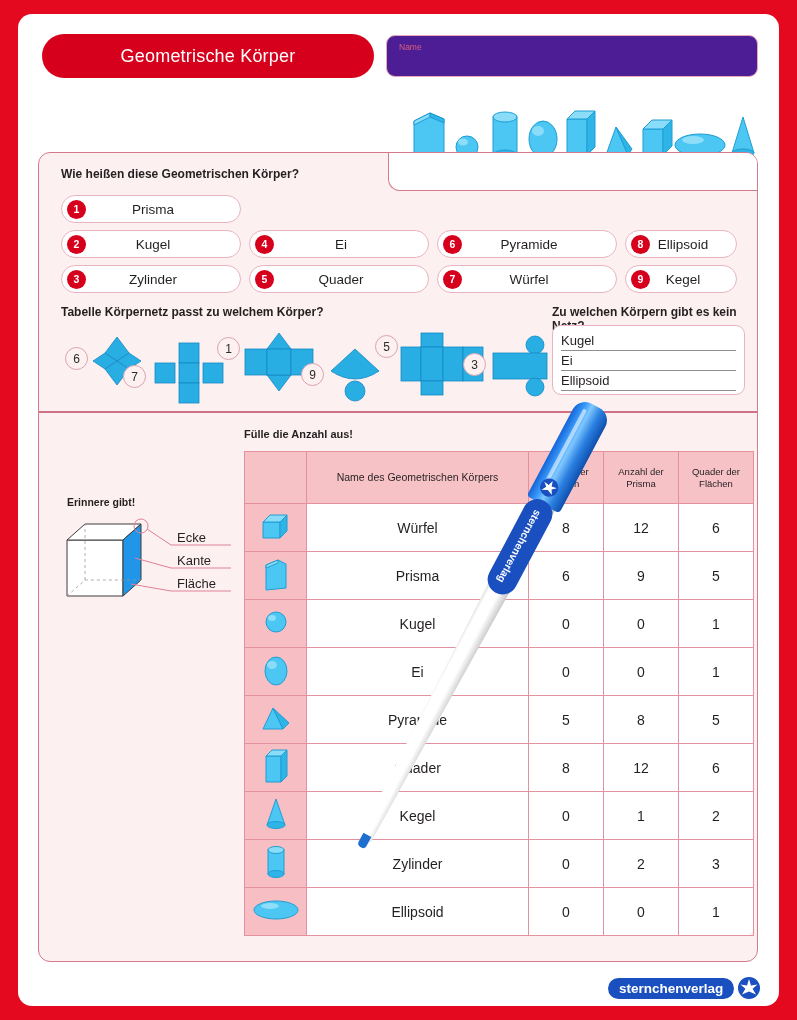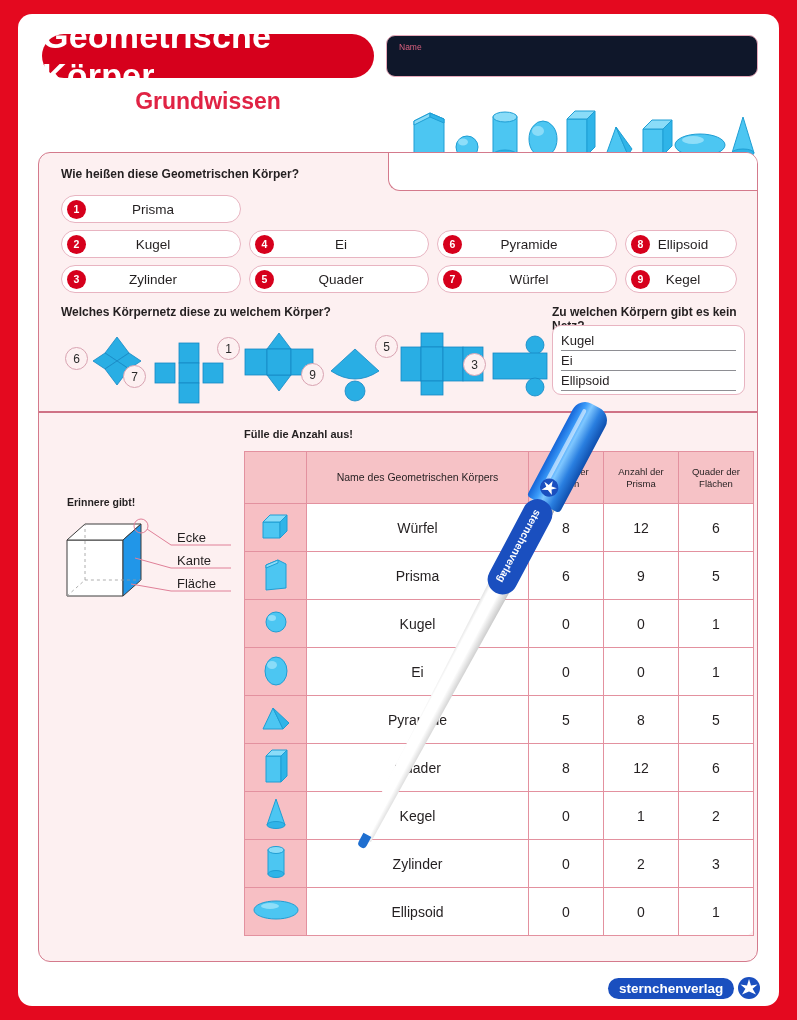--- a/index.html
+++ b/index.html
@@ -24,40 +24,40 @@
   .title-pill {
     position: absolute;
     left: 24px; top: 20px;
     width: 332px; height: 44px;
     background: #d6001c;
     border-radius: 22px;
     display: flex; align-items: center; justify-content: center;
   }
   .title-pill span {
     color: #ffffff;
-    font-size: 34px;
-    font-weight: bold;
+    font-size: 18px;
+    font-weight: normal;
     letter-spacing: .2px;
   }
   .subtitle {
     position: absolute;
     left: 24px; top: 74px;
     width: 332px;
     text-align: center;
     color: #e02344;
     font-size: 23px;
     font-weight: bold;
   }
   .name-box {
     position: absolute;
     left: 368px; top: 21px;
     width: 372px; height: 42px;
     border: 1.5px solid #e7a9ba;
     border-radius: 9px;
-    background: #0f172a;
+    background: #4c1d95;
   }
   .name-box span {
     position: absolute;
     left: 12px; top: 6px;
     font-size: 8.5px;
     color: #d9607e;
   }
 
   
   .shape-strip {
@@ -316,21 +316,20 @@
   }
 </style>
 </head>
 <body>
 
 <div class="page">
 
   <div class="title-pill">
     <span>Geometrische Körper</span>
   </div>
-  <div class="subtitle">Grundwissen</div>
 
   <div class="name-box">
     <span>Name</span>
   </div>
 
   <div class="shape-strip">
 
     <div class="shape-slot" style="left:0px;">
       <div class="fig">
         <svg width="42" height="56" viewBox="0 0 42 56">
@@ -466,21 +465,21 @@
 
     <div class="pill" style="left:586px; top:77px; width:112px;">
       <div class="pbadge">8</div>
       <div class="plabel">Ellipsoid</div>
     </div>
     <div class="pill" style="left:586px; top:112px; width:112px;">
       <div class="pbadge">9</div>
       <div class="plabel">Kegel</div>
     </div>
 
-    <div class="q-label" style="left:22px; top:152px;">Welches Körpernetz diese zu welchem Körper?</div>
+    <div class="q-label" style="left:22px; top:152px;">Tabelle Körpernetz passt zu welchem Körper?</div>
 
     <div class="net-item" style="left:26px; top:180px;">
       <div class="net-num" style="left:0; top:14px;">6</div>
       <svg style="position:absolute; left:26px; top:2px;" width="52" height="52" viewBox="0 0 52 52">
         <polygon points="26,2 38,18 26,26 14,18" fill="#29aee4" stroke="#1488c4" stroke-width=".8"></polygon>
         <polygon points="26,26 38,18 50,26 38,34" fill="#29aee4" stroke="#1488c4" stroke-width=".8"></polygon>
         <polygon points="26,26 14,18 2,26 14,34" fill="#29aee4" stroke="#1488c4" stroke-width=".8"></polygon>
         <polygon points="26,26 38,34 26,50 14,34" fill="#29aee4" stroke="#1488c4" stroke-width=".8"></polygon>
       </svg>
     </div>

